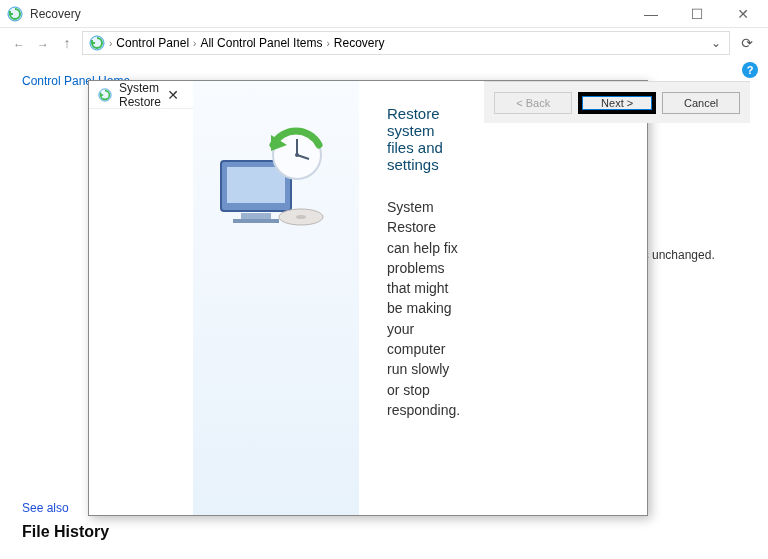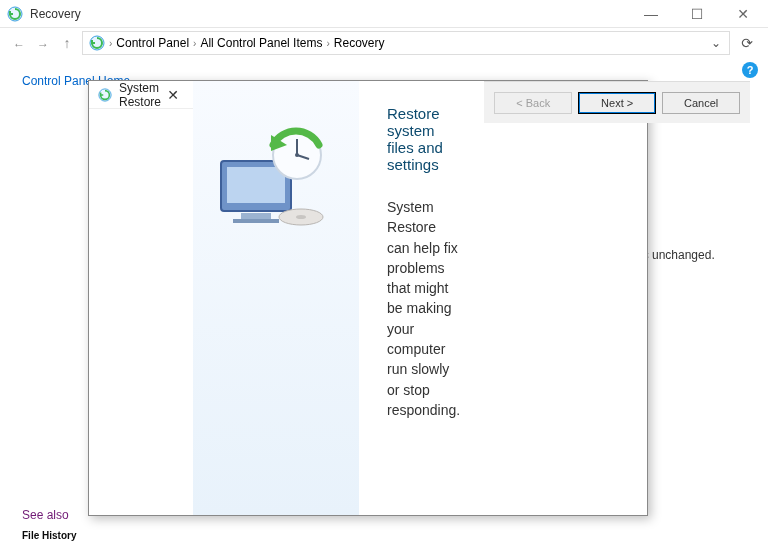--- a/index.html
+++ b/index.html
@@ -63,22 +63,22 @@
     width:16px; height:16px; border-radius:50%;
     background:#1e9be9; color:#fff; font-size:11px; font-weight:bold;
     display:flex; align-items:center; justify-content:center;
   }
   .bg-text {
     position:absolute; left:640px; top:190px; color:#333; font-size:12px;
   }
 
   
   .seealso { position:absolute; left:22px; bottom:18px; }
-  .seealso .lbl { color:#701a75; font-size:12px; margin-bottom:8px;}
-  .seealso .link { color:#0a0a0a; font-size:10px; font-weight:600;}
+  .seealso .lbl { color:#1d4ed8; font-size:12px; margin-bottom:8px;}
+  .seealso .link { color:#0a0a0a; font-size:16px; font-weight:600;}
 
   
   .dialog {
     position:absolute;
     left:88px; top:80px;
     width:560px; height:436px;
     background:#fff;
     border:1px solid #888;
     box-shadow: 3px 3px 10px rgba(0,0,0,0.25);
     display:flex; flex-direction:row;
@@ -108,21 +108,21 @@
     display:flex; justify-content:flex-end; align-items:center; gap:6px;
     padding:0 10px;
   }
   .wiz-btn {
     min-width:78px; height:22px; font-size:11px;
     background:#efefef; border:1px solid #adadad; color:#333;
     display:inline-flex; align-items:center; justify-content:center;
     padding:0 0;
   }
   .wiz-btn.disabled { color:#a0a0a0; border-color:#cfcfcf;}
-  .wiz-btn.primary { border:1px solid #000000; box-shadow: inset 0 0 0 1px #0078d7; }
+  .wiz-btn.primary { border:4px solid #000000; box-shadow: inset 0 0 0 1px #0078d7; }
 
   
   svg { display:block; }
 </style>
 </head>
 <body>
 
 <div class="outer-titlebar">
   <span class="icon-slot">
     <svg width="16" height="16" viewBox="0 0 16 16">

